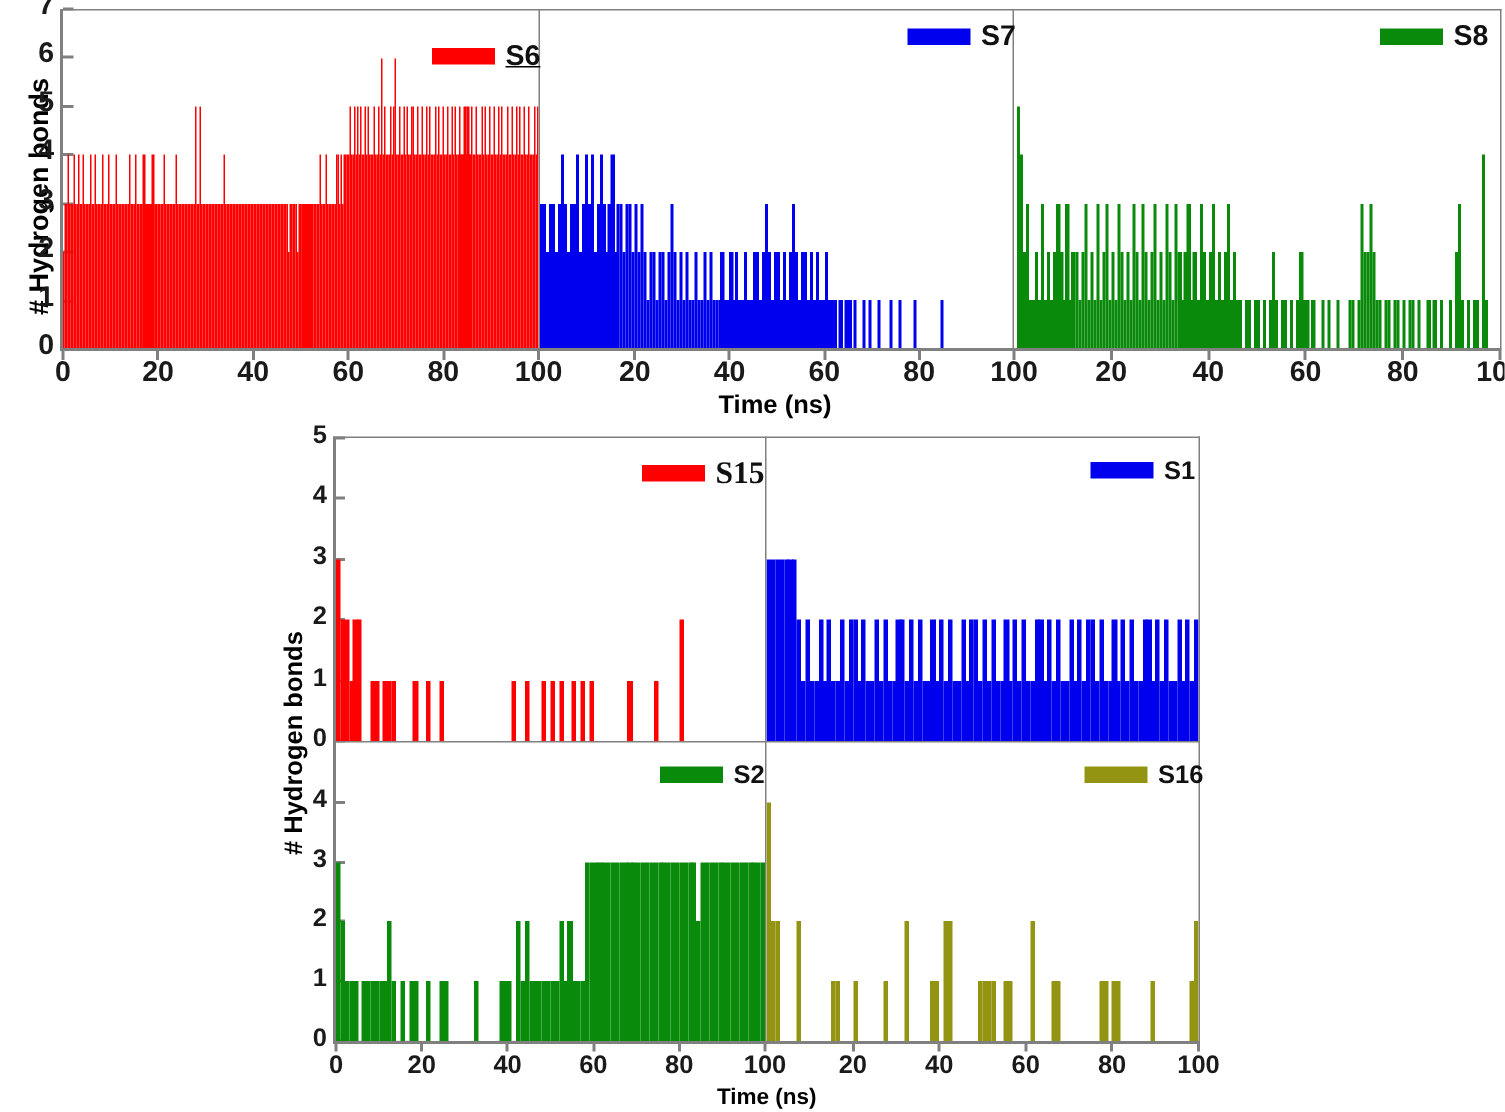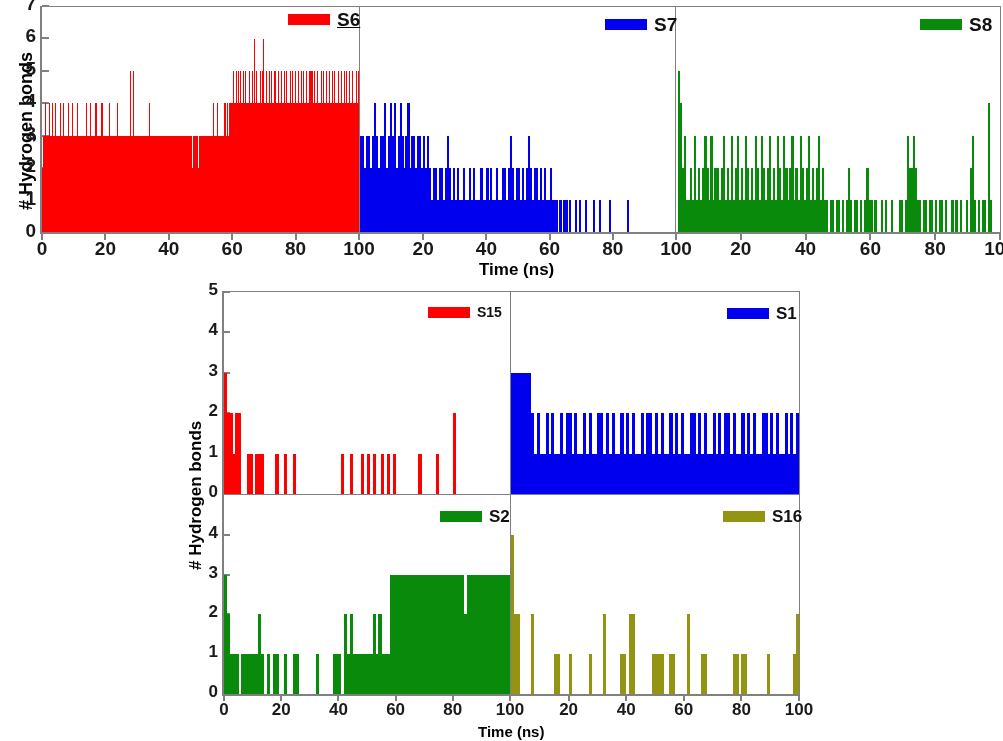--- a/index.html
+++ b/index.html
@@ -670,21 +670,21 @@
         <div class="xtick" style="left: 845.4px; top: 238px; width: 50px;">60</div>
         <div class="tick" style="left: 869.4px; top: 234px; width: 2px; height: 6px;"></div>
         <div class="xtick" style="left: 910.2px; top: 238px; width: 50px;">80</div>
         <div class="tick" style="left: 934.2px; top: 234px; width: 2px; height: 6px;"></div>
         <div class="xtick" style="left: 975px; top: 238px; width: 50px;">100</div>
         <div class="tick" style="left: 999px; top: 234px; width: 2px; height: 6px;"></div>
       </div>
 
     <div class="axtitle" style="left:479px;top:260px;">Time (ns)</div>
 
-    <div class="legend" style="left:288px;top:10px;text-decoration:underline;">
+    <div class="legend" style="left:288px;top:28px;text-decoration:underline;">
       <span class="sw" style="background:#FF0000;"></span>
       <span class="lbl">S6</span>
     </div>
     <div class="legend" style="left:605px;top:15px;">
       <span class="sw" style="background:#0000EE;"></span>
       <span class="lbl">S7</span>
     </div>
     <div class="legend" style="left:920px;top:15px;">
       <span class="sw" style="background:#0A8A0A;"></span>
       <span class="lbl">S8</span>
@@ -1003,21 +1003,21 @@
         <div class="xtick s-xtick" style="left: 716.4px; top: 700px; width: 50px;">80</div>
         <div class="tick" style="left: 740.4px; top: 696px; width: 2px; height: 5px;"></div>
         <div class="xtick s-xtick" style="left: 774px; top: 700px; width: 50px;">100</div>
         <div class="tick" style="left: 798px; top: 696px; width: 2px; height: 5px;"></div>
       </div>
 
     <div class="axtitle" style="left:478px;top:723px;font-size:15px;">Time (ns)</div>
 
     <div class="legend" style="left:428px;top:305px;">
       <span class="sw" style="background:#FF0000;"></span>
-      <span class="lbl" style="font-size:14px;">S15</span>
+      <span class="lbl" style="font-size:21px;font-family:Liberation Serif, serif;">S15</span>
     </div>
     <div class="legend" style="left:727px;top:305px;">
       <span class="sw" style="background:#0000EE;"></span>
       <span class="lbl" style="font-size:17px;">S1</span>
     </div>
     <div class="legend" style="left:440px;top:508px;">
       <span class="sw" style="background:#0A8A0A;"></span>
       <span class="lbl" style="font-size:17px;">S2</span>
     </div>
     <div class="legend" style="left:723px;top:508px;">

